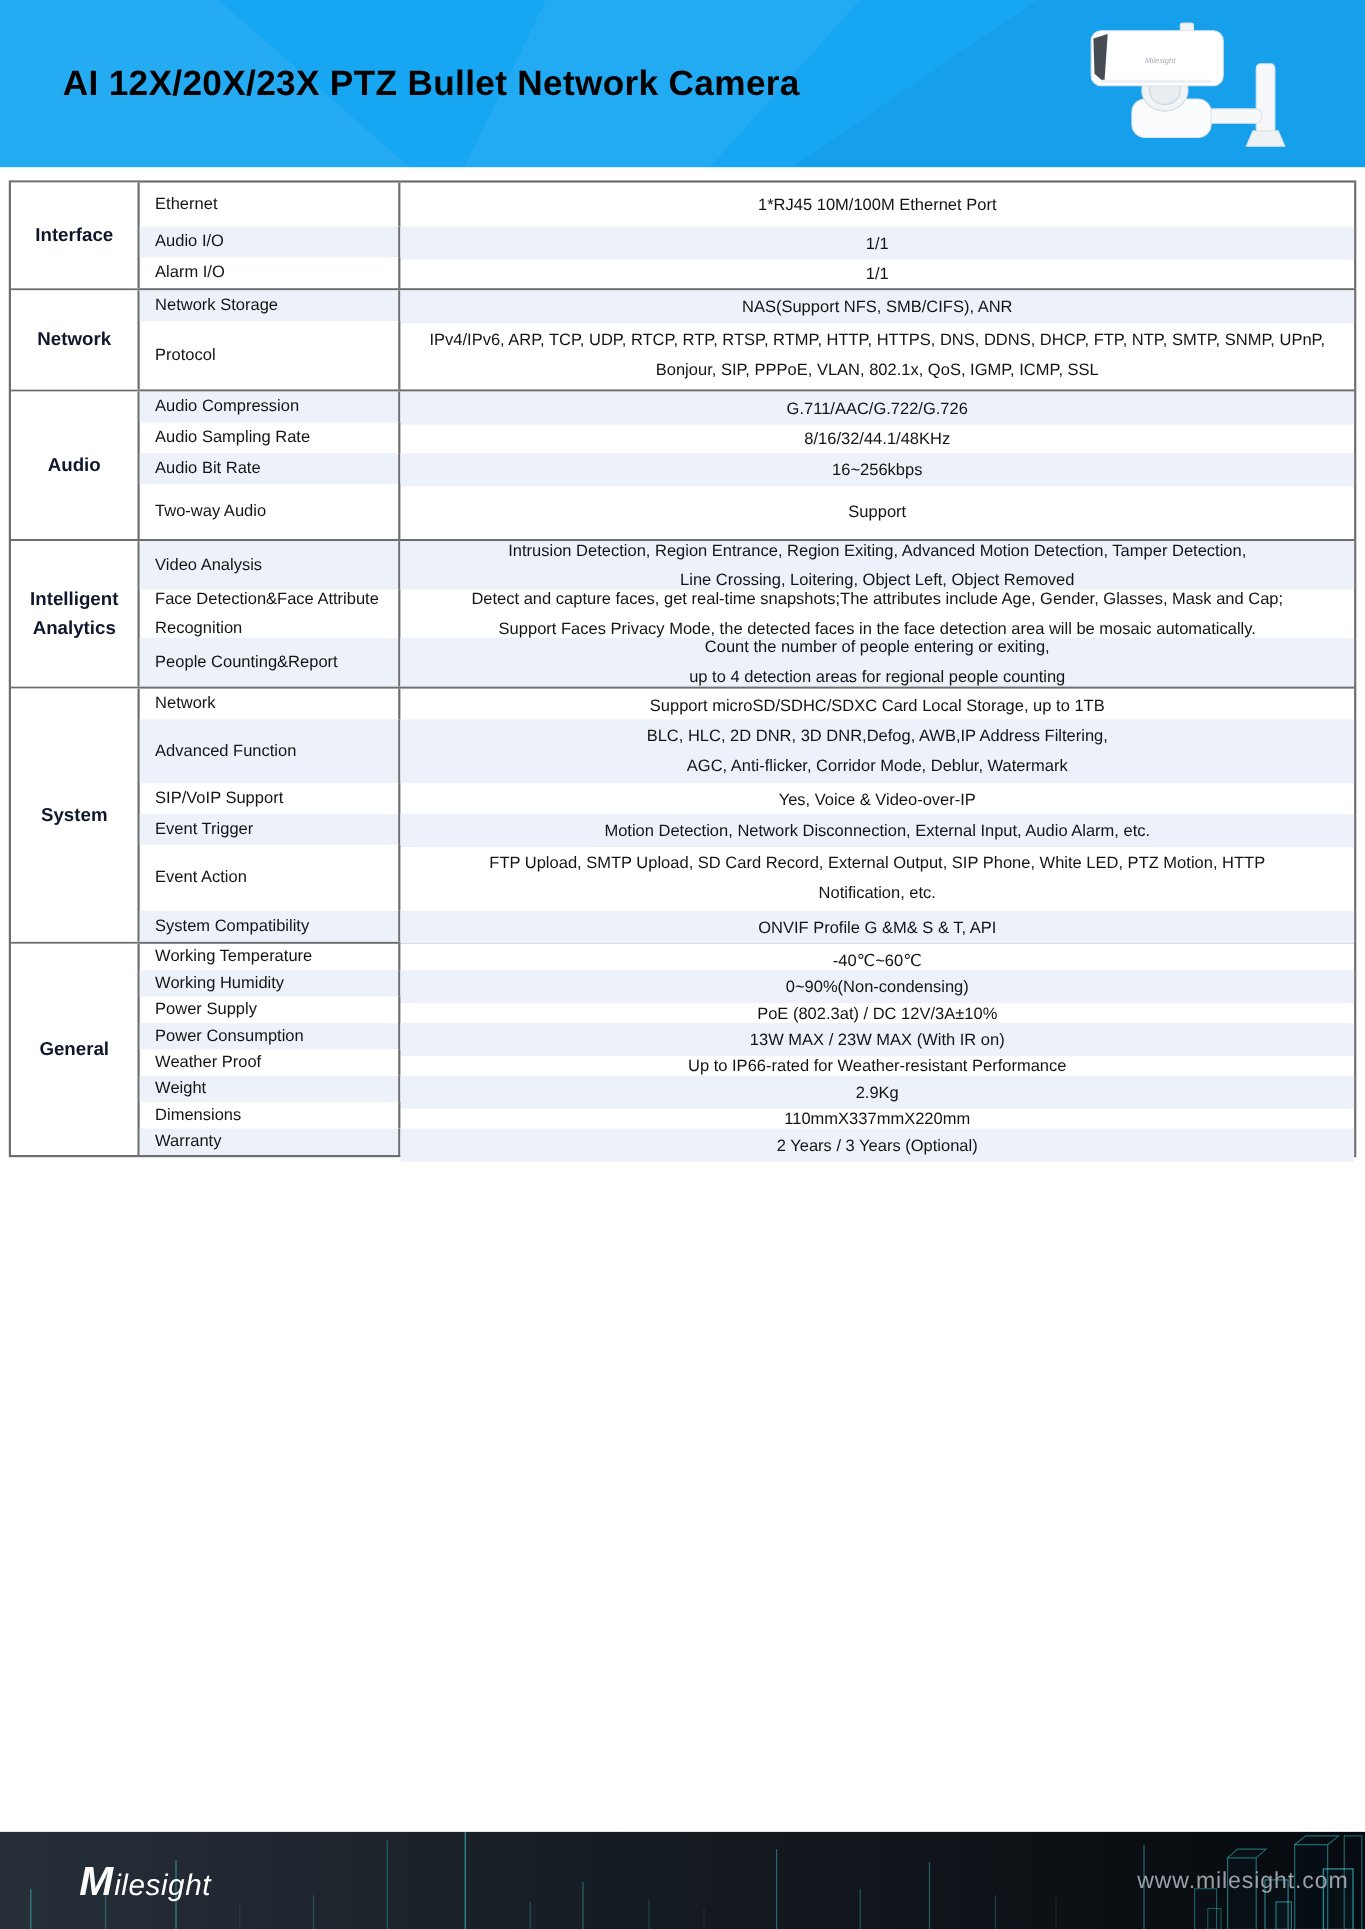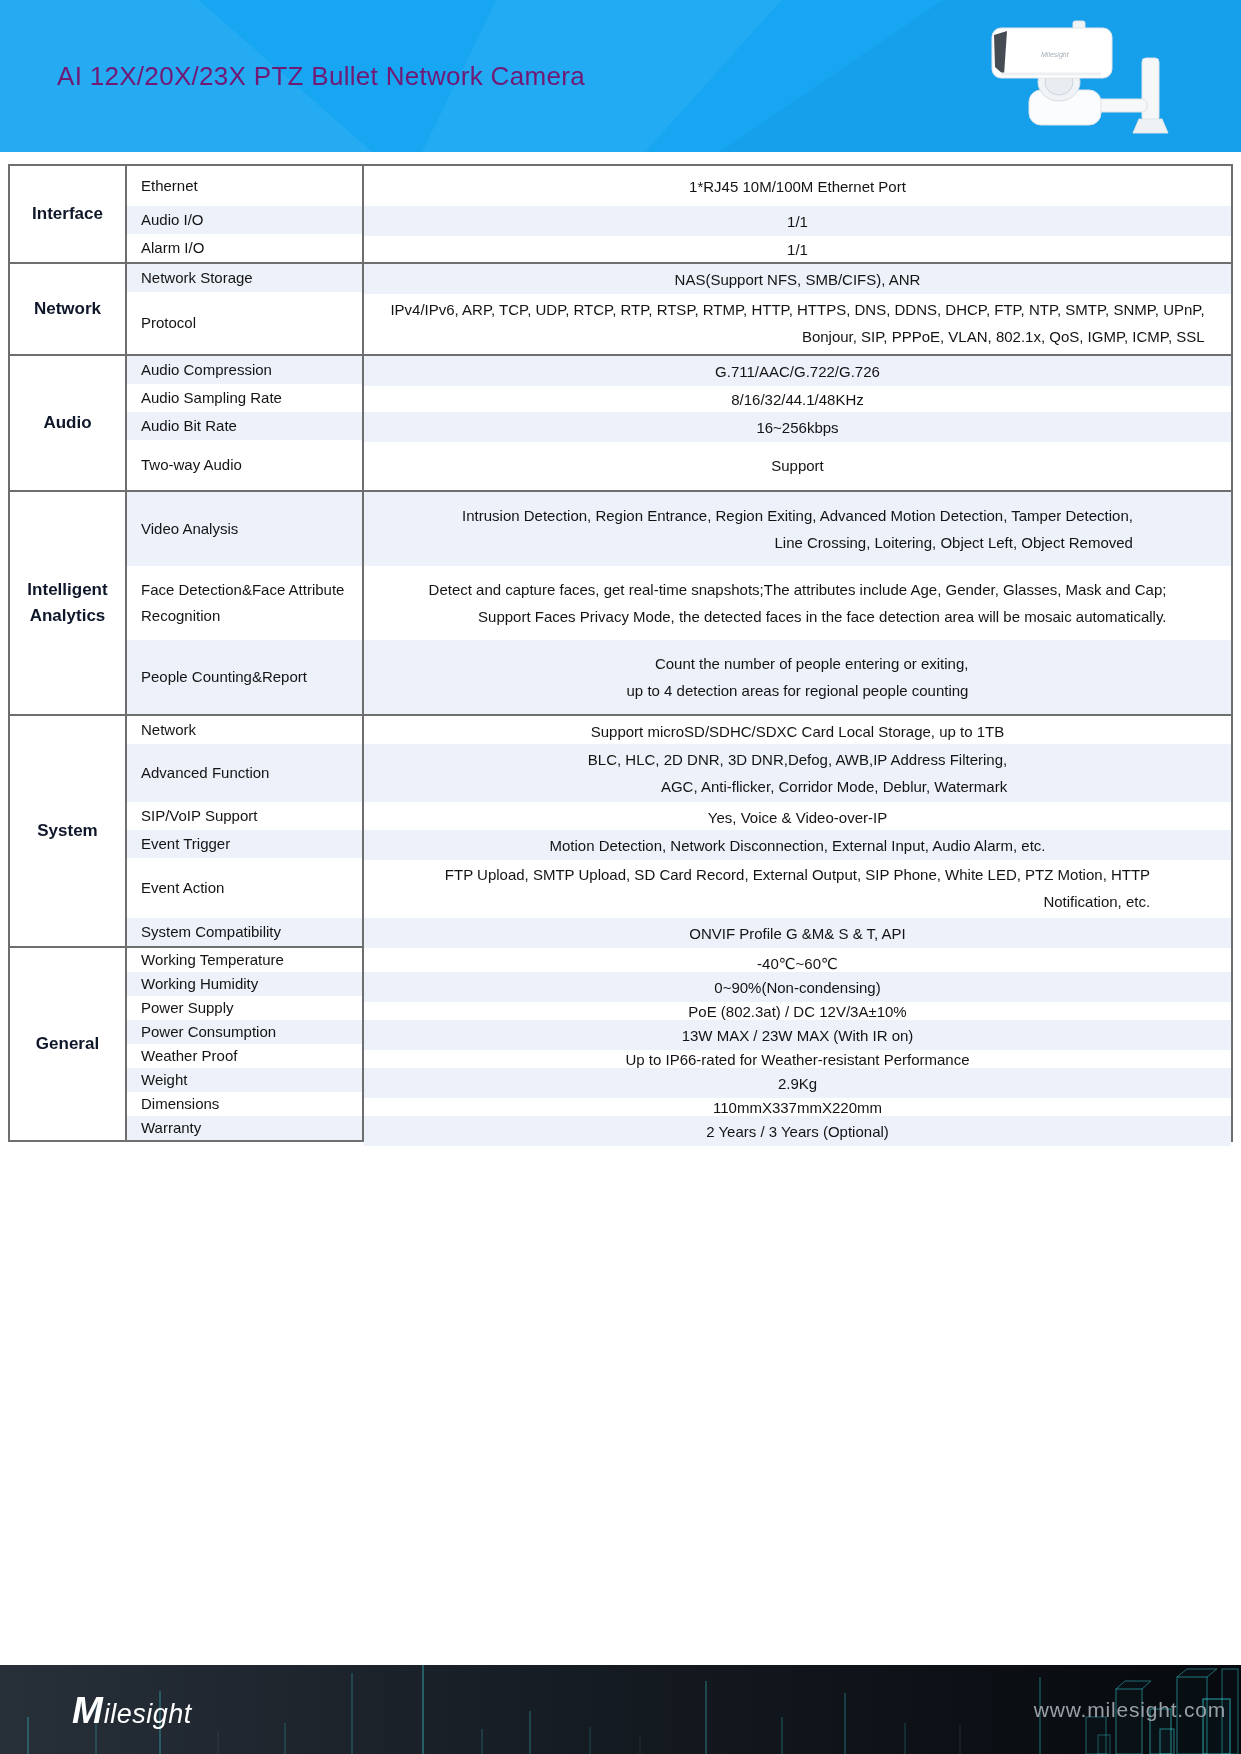--- a/index.html
+++ b/index.html
@@ -8,39 +8,39 @@
     font-family:"Liberation Sans","DejaVu Sans",sans-serif;color:#141414;
   }
 
   
   .banner{position:relative;height:152px;background:#17a6f2;overflow:hidden;}
   .poly{position:absolute;top:0;left:0;right:0;bottom:0;}
   .poly1{background:rgba(255,255,255,.06);clip-path:polygon(0 0,16% 0,30% 100%,0 100%);}
   .poly2{background:rgba(255,255,255,.05);clip-path:polygon(40% 0,63% 0,52% 100%,34% 100%);}
   .poly3{background:rgba(8,70,140,.07);clip-path:polygon(76% 0,100% 0,100% 100%,58% 100%);}
   .title{position:absolute;left:57px;top:50%;transform:translateY(-50%);
-    margin:0;color:#701a75;font-size:26px;font-weight:400;letter-spacing:.3px;}
+    margin:0;color:#000000;font-size:32px;font-weight:700;letter-spacing:.3px;}
   .camera{position:absolute;top:18px;right:70px;width:182px;height:120px;}
 
   
   .spec{margin:12px 8px 0 8px;border:2px solid #6e6e6e;}
   .section{display:flex;}
   .section + .section{border-top:2px solid #6e6e6e;}
   .sec-name{flex:0 0 117px;display:flex;align-items:center;justify-content:center;
     text-align:center;font-weight:bold;font-size:17px;border-right:2px solid #6e6e6e;
     padding:0 6px;box-sizing:border-box;background:#fff;color:#0f172a;line-height:1.55;}
   .rows{flex:1;display:flex;flex-direction:column;min-width:0;}
   .row{display:flex;}
   .row.alt .lbl,.row.alt .val{background:#edf1f9;}
   .lbl{flex:0 0 237px;box-sizing:border-box;display:flex;align-items:center;
     padding-left:14px;border-right:2px solid #6e6e6e;font-size:15px;line-height:1.75;}
-  .val{flex:1;display:flex;align-items:center;justify-content:center;text-align:right;
+  .val{flex:1;display:flex;align-items:center;justify-content:center;text-align:center;
     font-size:15px;white-space:pre-line;line-height:27px;padding:15px 10px;}
   .h32{height:28px}.h34{height:28px}.h35{height:24px}.h38{height:50px}.h40{height:40px}
-  .h56{height:74px}.h58{height:58px}.h60{height:60px}.h62{height:62px}
+  .h56{height:44px}.h58{height:58px}.h60{height:60px}.h62{height:62px}
 
   
   .footer{position:absolute;top:1665px;left:0;width:1241px;height:89px;overflow:hidden;}
   .footer svg.bg{position:absolute;top:0;left:0;width:100%;height:100%;}
   .logo{position:absolute;left:72px;top:50%;transform:translateY(-50%);
     color:#ffffff;font-style:italic;display:flex;align-items:baseline;white-space:nowrap;}
   .logo-m{font-size:37px;font-weight:700;line-height:1;margin-right:1px;}
   .logo-rest{font-size:27px;font-weight:400;letter-spacing:.5px;line-height:1;}
   .site{position:absolute;right:15px;top:50%;transform:translateY(-50%);
     color:#99a0a7;font-size:21px;letter-spacing:.8px;}

